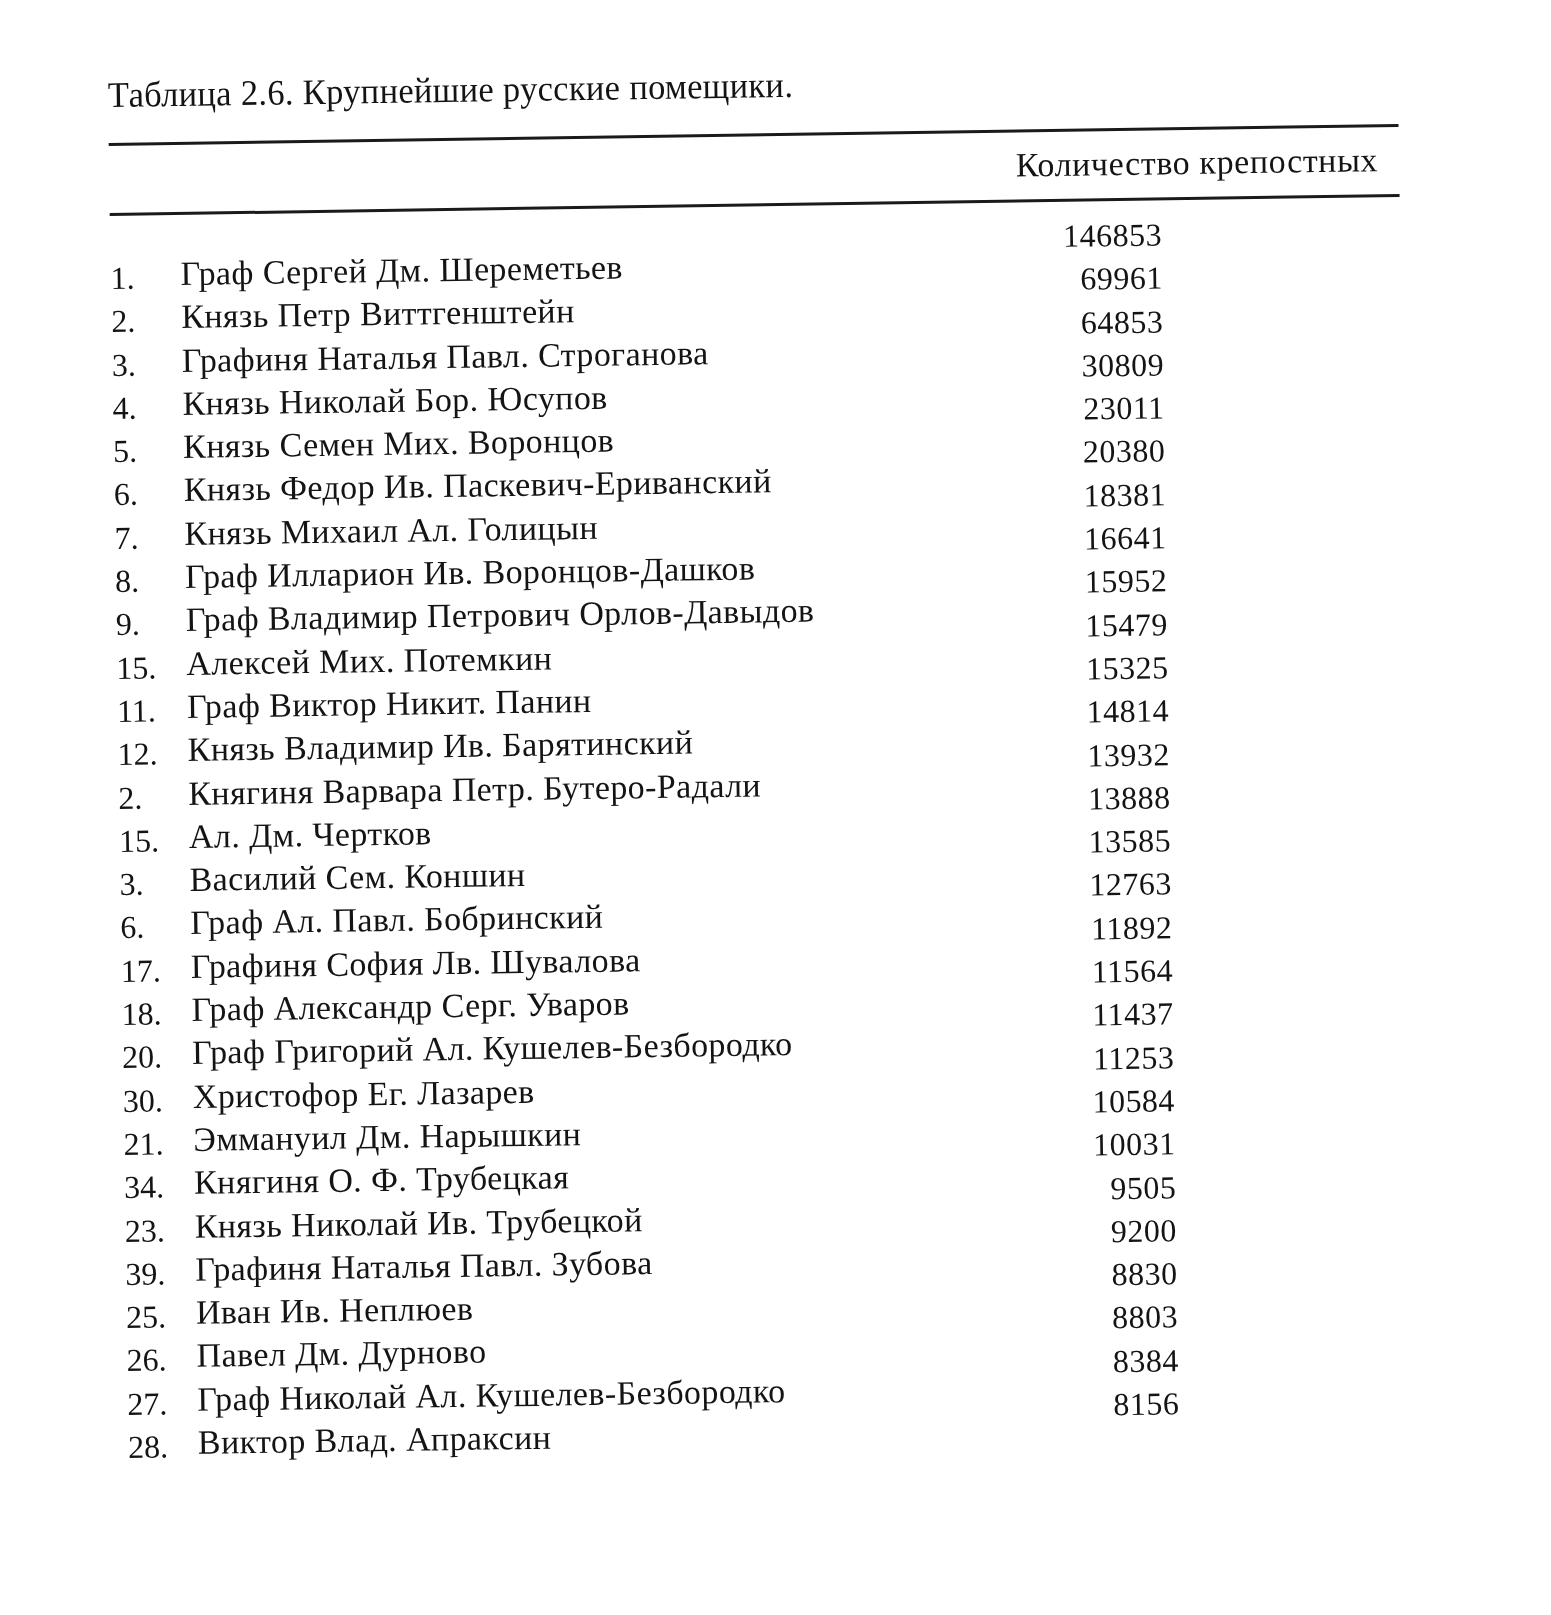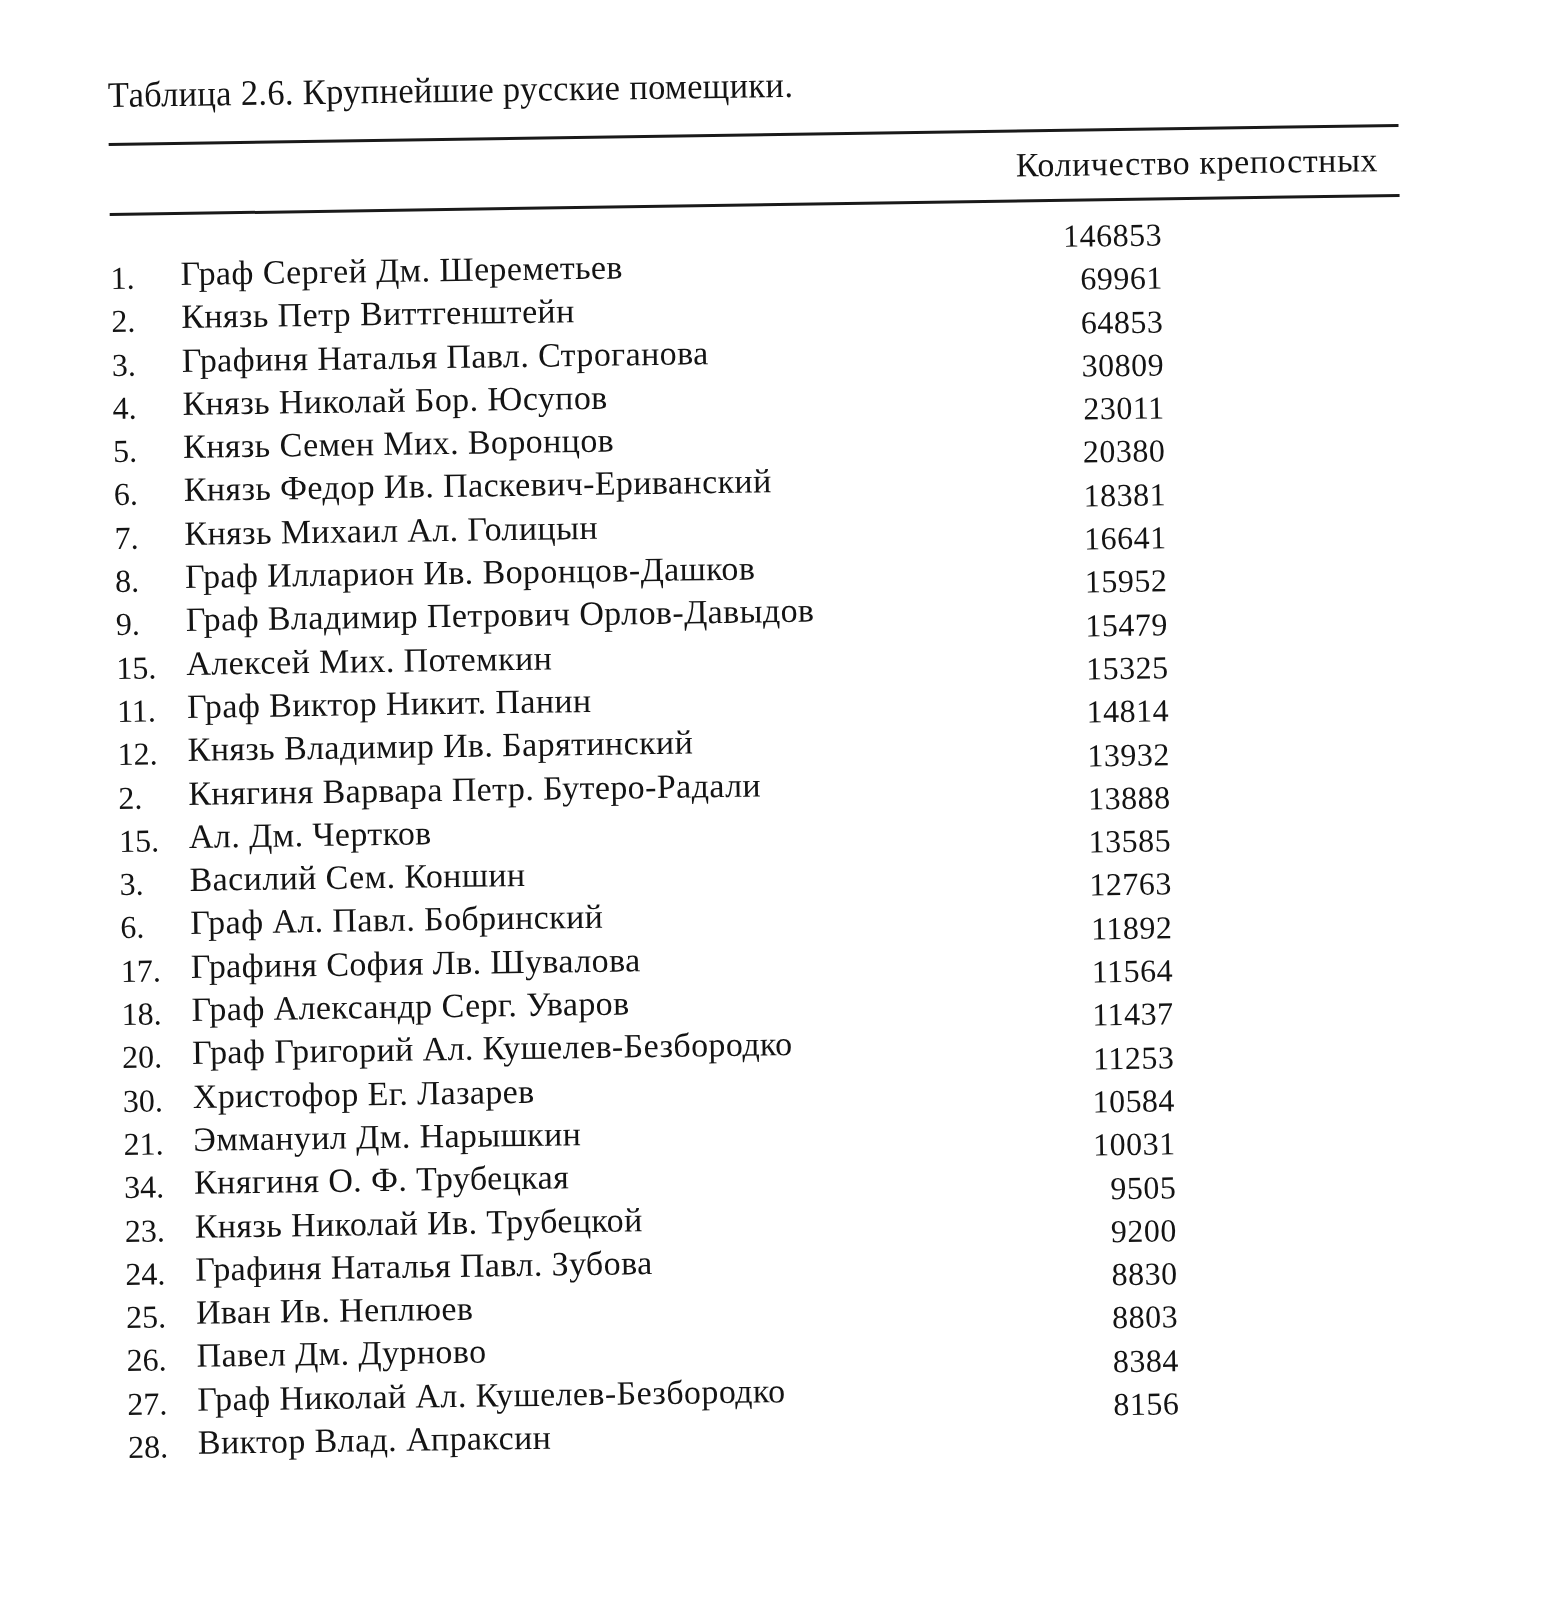--- a/index.html
+++ b/index.html
@@ -208,21 +208,21 @@
         <span class="num">34.</span>
         <span class="name">Княгиня О. Ф. Трубецкая</span>
         <span class="value">10031</span>
       </div>
     <div class="row">
         <span class="num">23.</span>
         <span class="name">Князь Николай Ив. Трубецкой</span>
         <span class="value">9505</span>
       </div>
     <div class="row">
-        <span class="num">24.</span>
+        <span class="num">39.</span>
         <span class="name">Графиня Наталья Павл. Зубова</span>
         <span class="value">9200</span>
       </div>
     <div class="row">
         <span class="num">25.</span>
         <span class="name">Иван Ив. Неплюев</span>
         <span class="value">8830</span>
       </div>
     <div class="row">
         <span class="num">26.</span>

